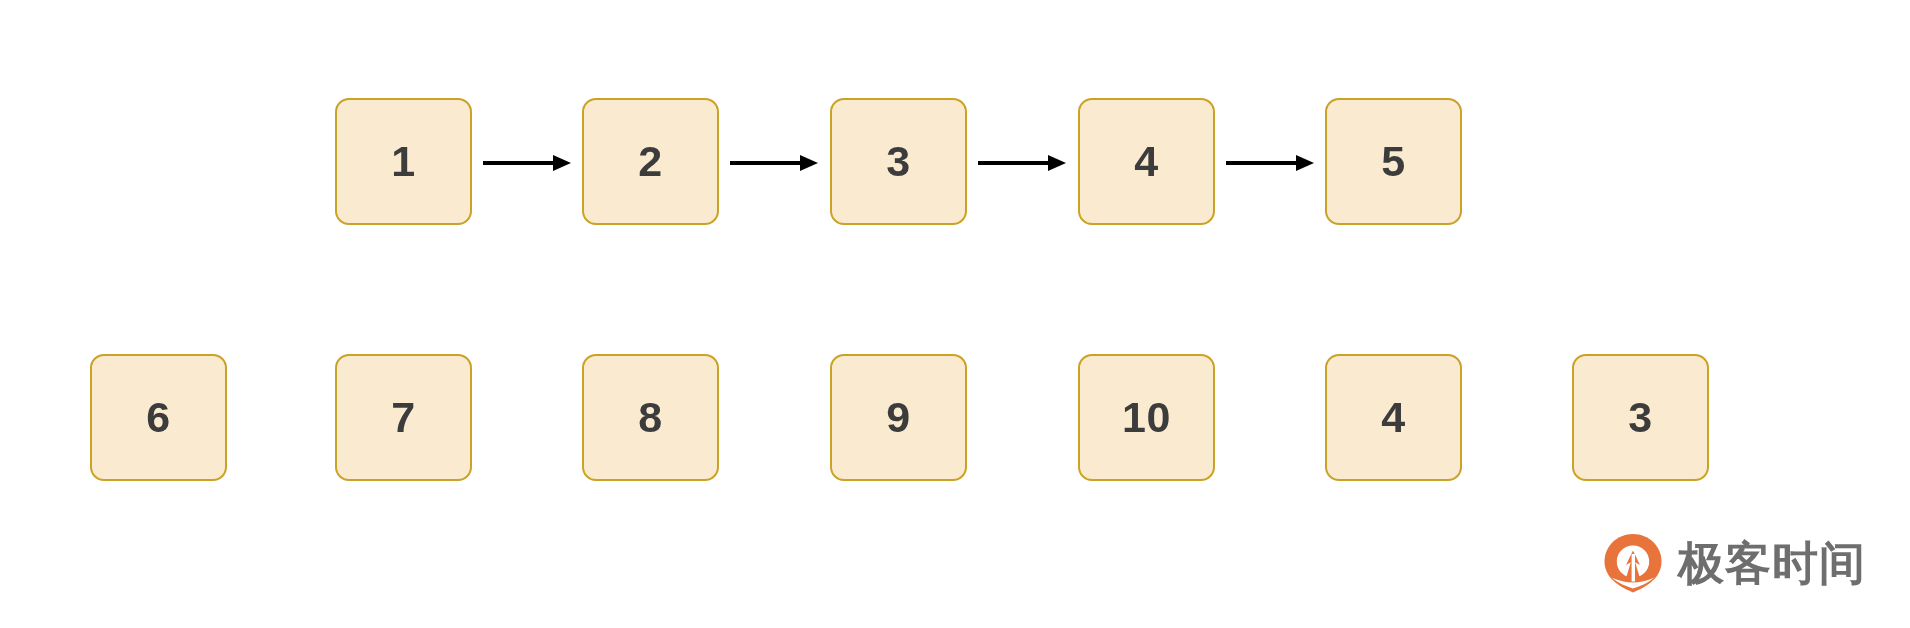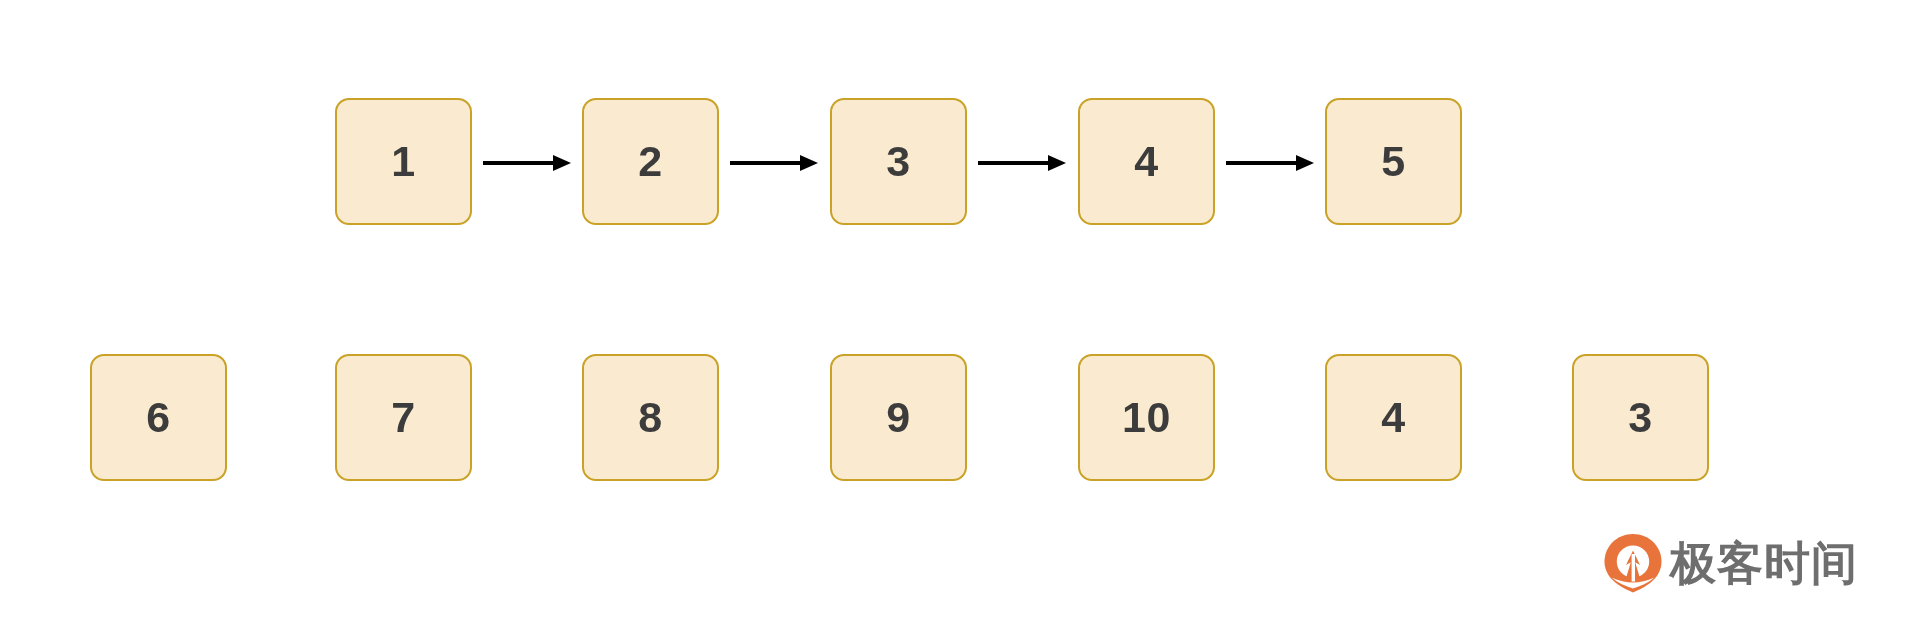--- a/index.html
+++ b/index.html
@@ -50,21 +50,21 @@
     overflow: visible;
   }
   #logo {
     position: absolute;
     left: 1602px;
     top: 526px;
     width: 300px;
     height: 74px;
     display: flex;
     align-items: center;
-    gap: 6px;
+    gap: 14px;
   }
   #logo-mark {
     width: 62px;
     height: 62px;
     flex: 0 0 62px;
     position: relative;
   }
   #logo-text {
     font-family: "DejaVu Sans", sans-serif;
     font-size: 46px;

